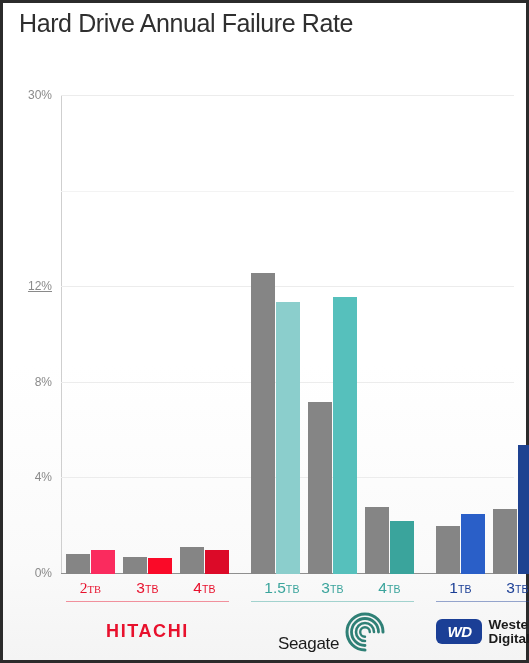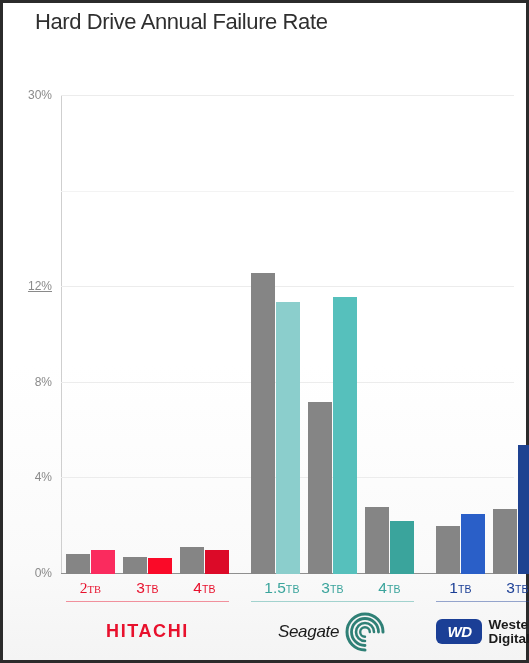--- a/index.html
+++ b/index.html
@@ -12,22 +12,22 @@
   #frame{
     position:absolute;inset:0;
     border:3px solid #2b2b2b;
     background:linear-gradient(180deg,#ffffff 0%,#ffffff 55%,#fafafa 85%,#f4f4f4 100%);
     box-sizing:border-box;
   }
   #inner{position:absolute;left:0;top:0;width:523px;height:657px;}
 
   
   #title{
-    position:absolute;left:32px;top:6px;
-    font-size:22px;font-weight:400;color:#2f2f2f;
+    position:absolute;left:16px;top:6px;
+    font-size:25px;font-weight:400;color:#2f2f2f;
     letter-spacing:-0.4px;white-space:nowrap;
   }
   #subtitle{
     position:absolute;left:25px;top:52px;
     font-size:11.5px;color:#6d6d6d;white-space:nowrap;
   }
 
   
   #plot{
     position:absolute;left:55px;top:92px;
@@ -70,21 +70,21 @@
   .underline{position:absolute;height:1px;}
 
   
   #brands{position:absolute;left:0;top:600px;width:523px;height:57px;}
   .brand{position:absolute;top:0;height:57px;display:flex;align-items:center;justify-content:center;}
 
   #hitachi-logo{
     font-size:18px;font-weight:700;color:#e8112d;
     letter-spacing:1.6px;font-family:"Liberation Sans", sans-serif;
   }
-  #seagate-wrap{display:flex;align-items:center;gap:4px;font-style:italic;}
+  #seagate-wrap{display:flex;align-items:flex-end;gap:4px;}
   #seagate-text{font-size:17px;color:#1b1b1b;font-weight:400;letter-spacing:-0.3px;}
   #wd-wrap{display:flex;align-items:center;gap:6px;}
   #wd-badge{
     width:46px;height:25px;border-radius:6px;background:#1b3f96;
     display:flex;align-items:center;justify-content:center;
   }
   #wd-badge span{
     color:#ffffff;font-size:15px;font-weight:700;font-style:italic;
     letter-spacing:-0.5px;
   }

